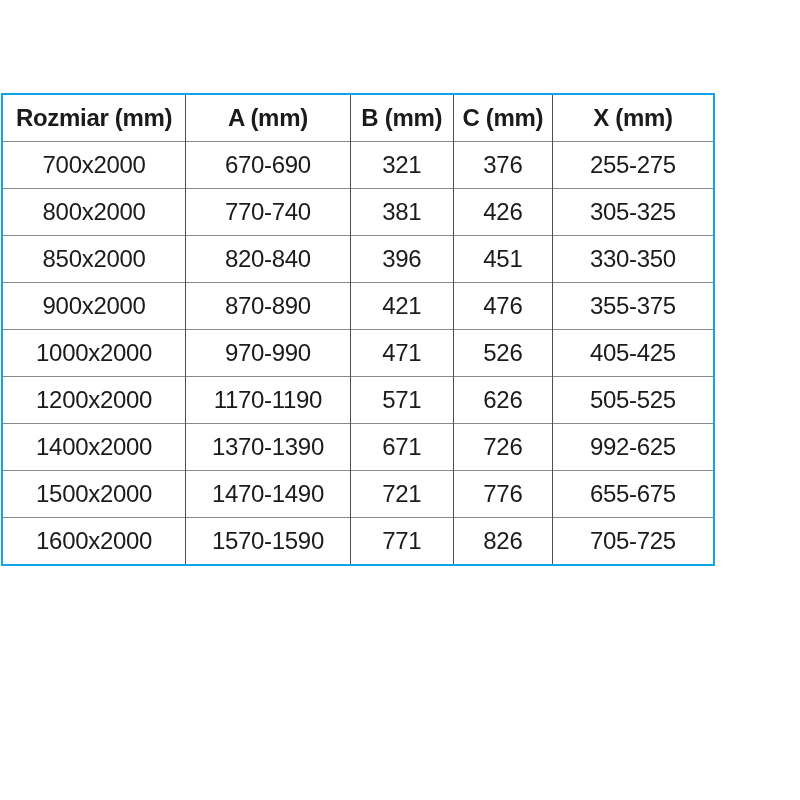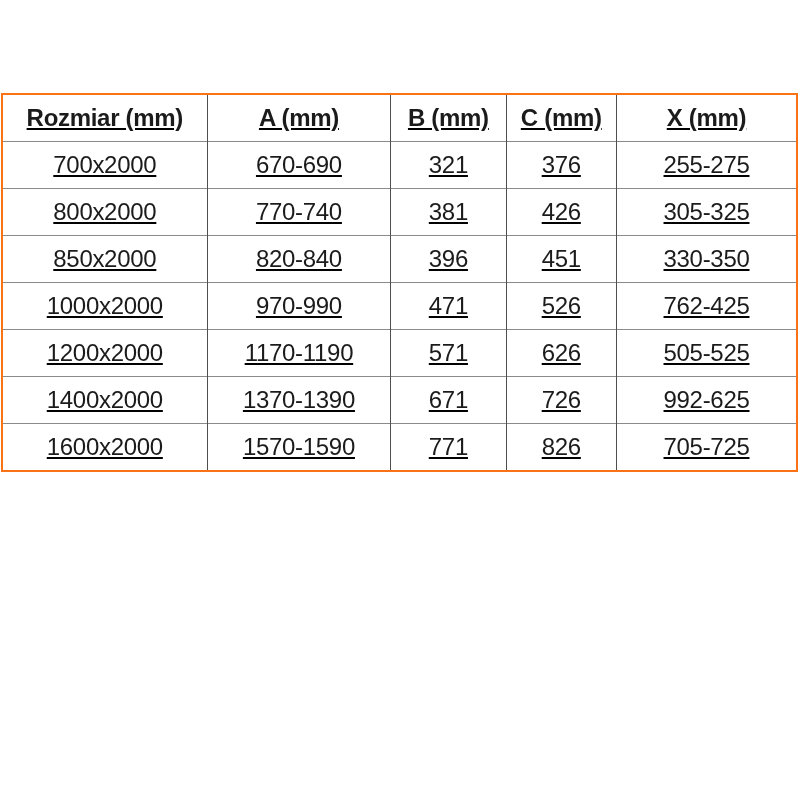--- a/index.html
+++ b/index.html
@@ -11,26 +11,25 @@
     height: 800px;
     background: #ffffff;
     position: relative;
     overflow: hidden;
     font-family: "Liberation Sans", sans-serif;
   }
   .spec-table {
     position: absolute;
     left: 1px;
     top: 93px;
-    width: 797px;
+    width: 714px;
     border-collapse: collapse;
     table-layout: fixed;
-    border: 2px solid #f97316;
+    border: 2px solid #0ea5e9;
     background: #ffffff;
-    text-decoration: underline;
   }
   .spec-table th,
   .spec-table td {
     height: 46px;
     padding: 0 4px;
     text-align: center;
     vertical-align: middle;
     font-size: 24px;
     letter-spacing: -0.3px;
     color: #1b1b1b;
@@ -87,41 +86,55 @@
         <td>305-325</td>
       </tr>
       <tr>
         <td>850x2000</td>
         <td>820-840</td>
         <td>396</td>
         <td>451</td>
         <td>330-350</td>
       </tr>
       <tr>
+        <td>900x2000</td>
+        <td>870-890</td>
+        <td>421</td>
+        <td>476</td>
+        <td>355-375</td>
+      </tr>
+      <tr>
         <td>1000x2000</td>
         <td>970-990</td>
         <td>471</td>
         <td>526</td>
-        <td>762-425</td>
+        <td>405-425</td>
       </tr>
       <tr>
         <td>1200x2000</td>
         <td>1170-1190</td>
         <td>571</td>
         <td>626</td>
         <td>505-525</td>
       </tr>
       <tr>
         <td>1400x2000</td>
         <td>1370-1390</td>
         <td>671</td>
         <td>726</td>
         <td>992-625</td>
       </tr>
       <tr>
+        <td>1500x2000</td>
+        <td>1470-1490</td>
+        <td>721</td>
+        <td>776</td>
+        <td>655-675</td>
+      </tr>
+      <tr>
         <td>1600x2000</td>
         <td>1570-1590</td>
         <td>771</td>
         <td>826</td>
         <td>705-725</td>
       </tr>
     </tbody>
 </table>
 
 </body></html>

